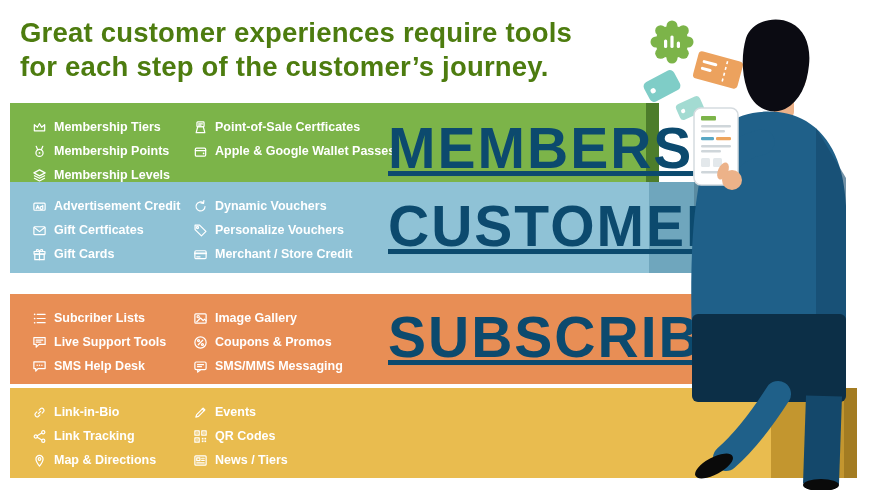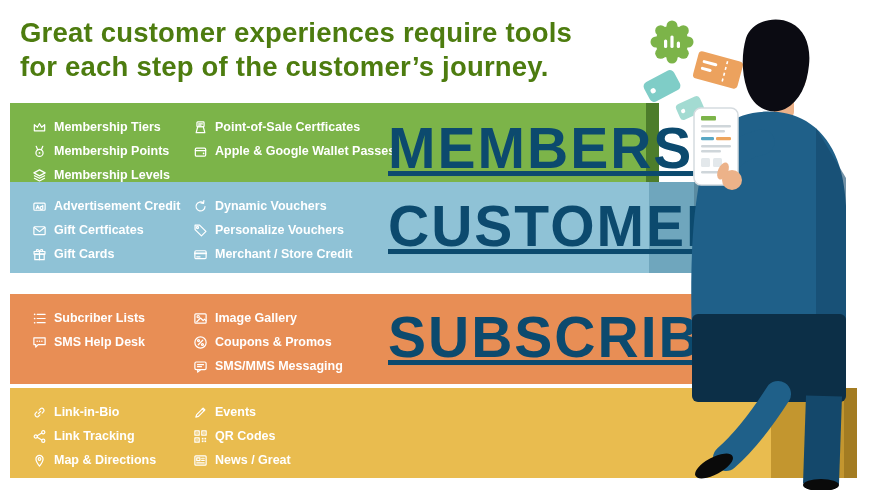--- a/index.html
+++ b/index.html
@@ -307,20 +307,26 @@
     <div class="edge" style="background: rgb(160, 86, 40);"></div>
     <div class="col c1">
       <div class="item">
           <svg class="icn">
             <use href="#sym-list"></use>
           </svg>
           <span class="item-label">Subcriber Lists</span>
         </div>
       <div class="item">
           <svg class="icn">
+            <use href="#sym-chat"></use>
+          </svg>
+          <span class="item-label">Live Support Tools</span>
+        </div>
+      <div class="item">
+          <svg class="icn">
             <use href="#sym-sms"></use>
           </svg>
           <span class="item-label">SMS Help Desk</span>
         </div>
     </div>
     <div class="col c2">
       <div class="item">
           <svg class="icn">
             <use href="#sym-image"></use>
           </svg>
@@ -375,21 +381,21 @@
       <div class="item">
           <svg class="icn">
             <use href="#sym-qr"></use>
           </svg>
           <span class="item-label">QR Codes</span>
         </div>
       <div class="item">
           <svg class="icn">
             <use href="#sym-news"></use>
           </svg>
-          <span class="item-label">News / Great</span>
+          <span class="item-label">News / Tiers</span>
         </div>
     </div>
   </section>
 
   <svg class="man" viewBox="0 0 252 482">
 
     <g transform="translate(44,34)" fill="#7cb449">
       <circle cx="16" cy="0" r="5.5"></circle>
         <circle cx="11.3" cy="11.3" r="5.5"></circle>
         <circle cx="0" cy="16" r="5.5"></circle>

